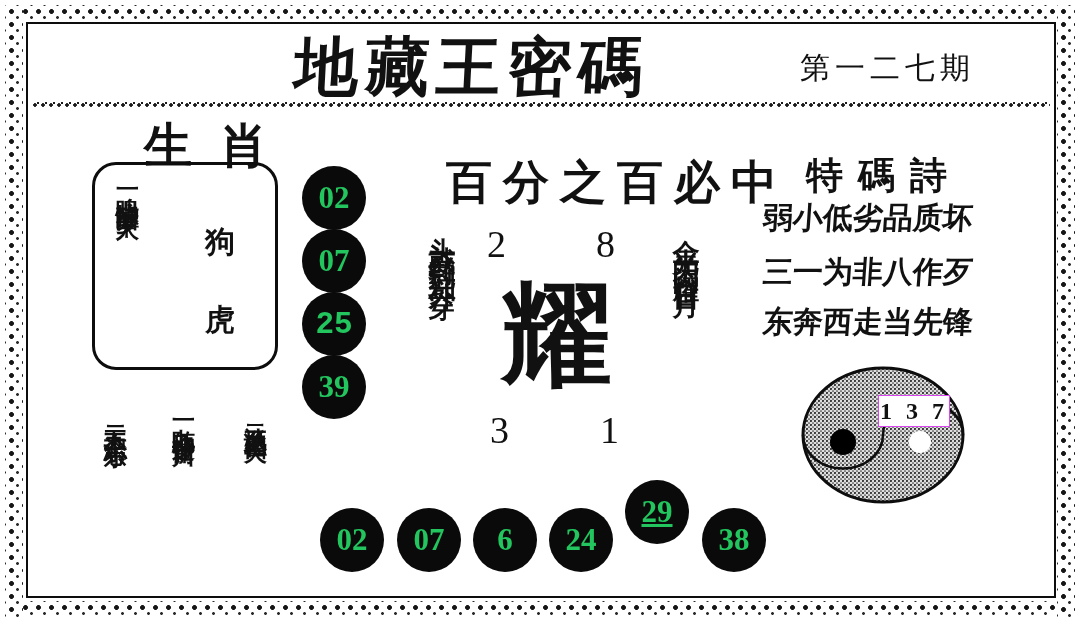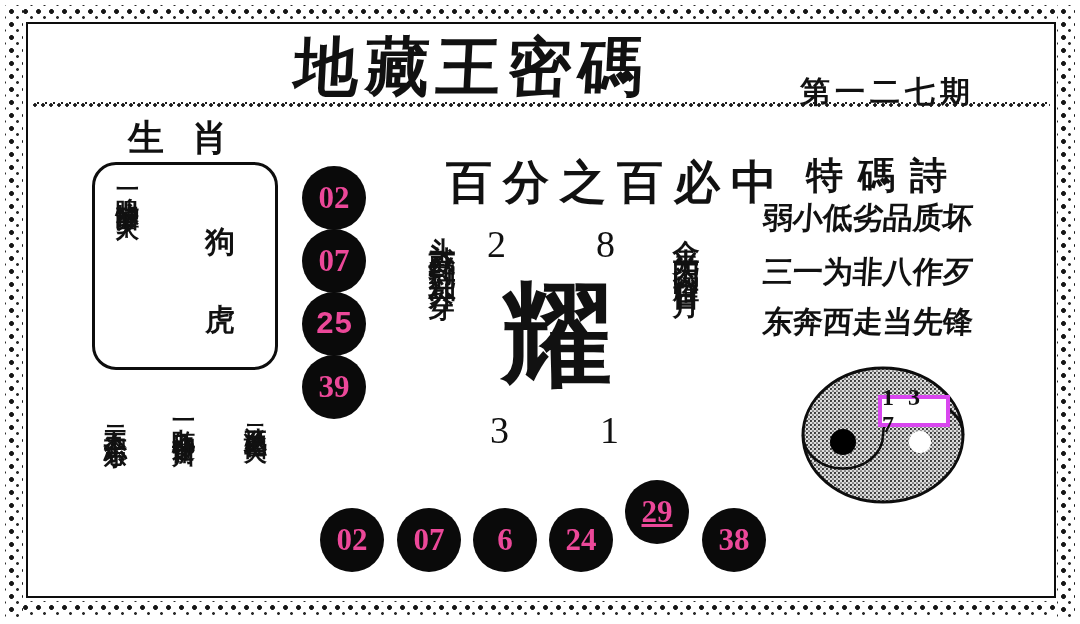--- a/index.html
+++ b/index.html
@@ -38,78 +38,78 @@
     background-size: 8px 8px;
     background-repeat: repeat-x;
   }
   .page-title {
     position: absolute; left: 272px; top: 24px; width: 400px;
     font-size: 64px; font-weight: bold; letter-spacing: 7px;
     transform: skewX(-3deg); text-align: center; white-space: nowrap;
   }
   .issue {
     position: absolute; left: 800px; top: 48px;
-    font-size: 30px; font-weight: bold; letter-spacing: 5px; white-space: nowrap; margin-top: 24px;
+    font-size: 30px; font-weight: normal; letter-spacing: 5px; white-space: nowrap;
   }
   .hdr { position: absolute; font-weight: bold; white-space: nowrap; }
   .vtext {
     position: absolute;
     writing-mode: vertical-rl;
     text-orientation: upright;
     font-weight: bold;
     white-space: nowrap;
   }
   .zodiac-box {
     position: absolute; left: 92px; top: 162px;
     width: 186px; height: 208px;
     border: 3px solid #0d0d0d; border-radius: 24px;
   }
   .animal { position: absolute; font-size: 30px; font-weight: bold; }
   .num-circle {
     position: absolute; width: 64px; height: 64px;
     background: #0a0a0a; border-radius: 50%;
-    color: #ec4899; display: flex; align-items: center; justify-content: center;
+    color: #22c55e; display: flex; align-items: center; justify-content: center;
     font-size: 31px; font-weight: bold;
     font-family: "Liberation Serif", "DejaVu Serif", serif;
   }
   .corner-num { position: absolute; font-size: 38px; font-weight: normal; }
   .big-char {
     position: absolute; left: 487px; top: 278px; width: 140px;
     font-size: 112px; font-weight: bold; text-align: center; line-height: 1.05;
   }
   .sp-line {
     position: absolute; left: 763px; width: 262px;
     font-size: 30px; font-weight: bold;
     display: flex; justify-content: space-between; white-space: nowrap;
     transform: skewX(-4deg);
   }
   .yinyang-wrap { position: absolute; left: 798px; top: 364px; width: 170px; height: 146px; }
   .yy-label {
     position: absolute; left: 878px; top: 395px; width: 72px; height: 32px;
-    background: #fff; border: 4px solid #d946ef;
+    background: #fff; border: 1px solid #d946ef;
     font-size: 24px; font-weight: bold; letter-spacing: 4px;
     display: flex; align-items: center; justify-content: center;
   }
 </style>
 </head>
 <body>
 
 <div class="page">
 
   <div class="ornament" style="left:6px; top:5px; width:1068px; height:15px;"></div>
   <div class="ornament" style="left:6px; top:601px; width:1068px; height:16px;"></div>
   <div class="ornament" style="left:5px; top:5px; width:18px; height:612px;"></div>
   <div class="ornament" style="left:1057px; top:5px; width:18px; height:612px;"></div>
   <div class="inner-frame"></div>
 
   <div class="page-title">地藏王密碼</div>
   <div class="issue">第一二七期</div>
   <div class="wavy-divider"></div>
 
-  <div class="hdr" style="left:128px; top:114px; font-size:36px; letter-spacing:28px;">生肖</div>
+  <div class="hdr" style="left:144px; top:114px; font-size:48px; letter-spacing:28px;">生肖</div>
   <div class="zodiac-box"></div>
   <div class="vtext" style="left:112px; top:176px; height:190px; font-size:23px; letter-spacing:4px;">一鸣惊醒梦中人</div>
   <div class="animal" style="left:205px; top:222px;">狗</div>
   <div class="animal" style="left:205px; top:300px;">虎</div>
 
   <div class="num-circle" style="left:302px; top:166px;">02</div>
   <div class="num-circle" style="left:302px; top:229px;">07</div>
   <div class="num-circle" style="left:302px; top:292px;font-family:Liberation Mono, monospace;">25</div>
   <div class="num-circle" style="left:302px; top:355px;">39</div>
 

